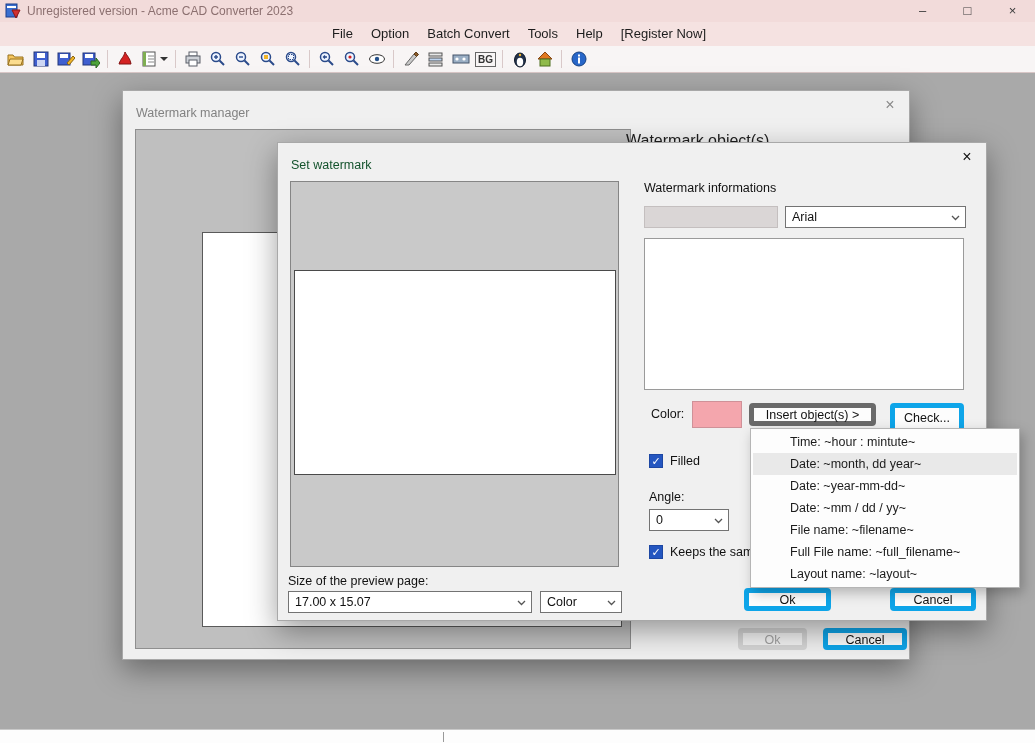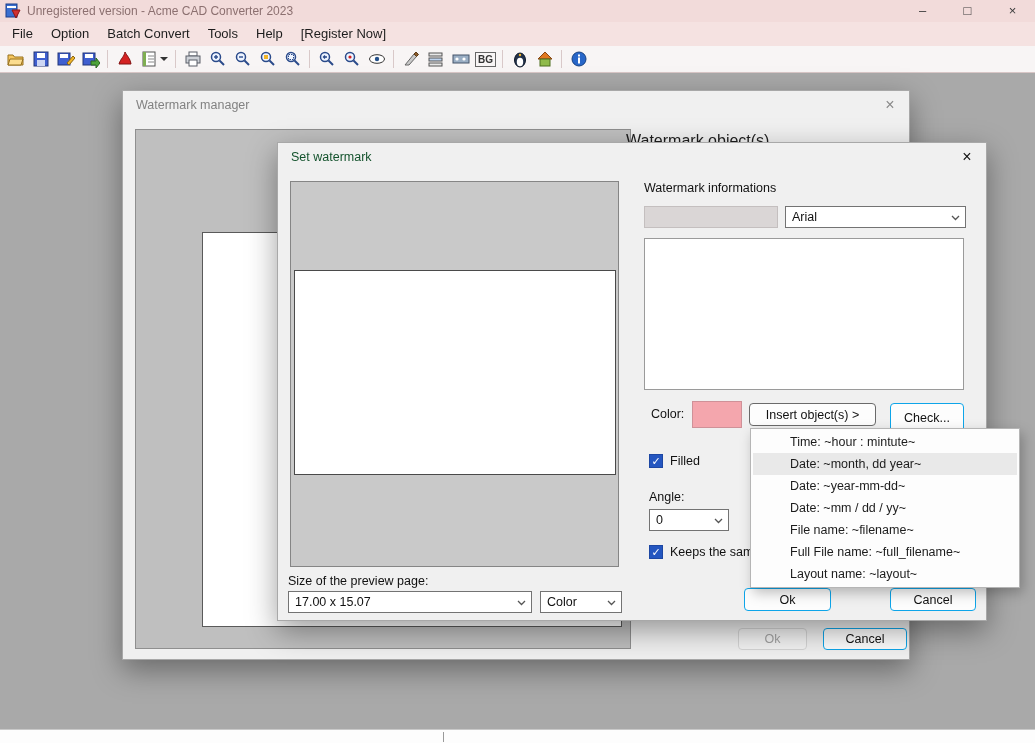--- a/index.html
+++ b/index.html
@@ -10,41 +10,41 @@
   
   .titlebar { position:absolute; top:0; left:0; width:100%; height:22px; background:#f2dbda;
               display:flex; align-items:center; padding-left:5px; }
   .titlebar .title { font-size:12px; color:#8c7070; margin-left:6px;text-align:right; }
   .win-controls { position:absolute; right:0; top:0; height:22px; display:flex; }
   .win-btn { width:45px; height:22px; border:none; background:transparent; font-size:13px;
              color:#3c3c3c; text-align:center; line-height:20px; cursor:default; font-family:inherit; }
 
   
   .menubar { position:absolute; top:22px; left:0; width:100%; height:24px; background:#f5e2e1;
-             display:flex; align-items:center; padding-left:3px; }
+             display:flex; align-items:center; padding-left:3px;justify-content:center; }
   .mi { font-size:13px; color:#1d1d1d; padding:0 9px; line-height:24px; }
 
   
   .toolbar { position:absolute; top:46px; left:0; width:100%; height:27px; background:#f8f5f5;
              border-bottom:1px solid #d8c6c6; display:flex; align-items:center; padding-left:3px; }
   .tb { width:25px; height:23px; border:none; background:transparent; display:flex;
         align-items:center; justify-content:center; padding:0; }
   .tb.wide { width:34px; }
   .tsep { width:1px; height:18px; background:#d9c9c9; margin:0 4px; }
   .caret { width:0; height:0; border-left:4px solid transparent; border-right:4px solid transparent;
            border-top:4px solid #333; margin-left:3px; }
   .bg-box { font-size:10px; font-weight:bold; color:#333; border:1px solid #666; padding:0 2px; line-height:13px; }
 
   
   .canvas { position:absolute; top:74px; left:0; width:1035px; height:655px; background:#a9a9a9; }
 
   
   .dlg { position:absolute; background:#f0f0f0; border:1px solid #a8a8a8;
          box-shadow:0 10px 28px rgba(0,0,0,.38); }
-  .dlg-title { position:absolute; top:0; left:0; right:0; height:28px; display:flex;
+  .dlg-title { position:absolute; top:8px; left:0; right:0; height:28px; display:flex;
                align-items:center; padding-left:13px; font-size:12.5px; }
   .dlg-close { position:absolute; right:4px; top:2px; width:30px; height:24px; border:none;
                background:transparent; font-size:16px; line-height:22px; text-align:center; font-family:inherit; }
 
   .manager { left:122px; top:16px; width:788px; height:570px; z-index:10; }
   .manager .dlg-title { color:#828282; }
   .manager .dlg-close { color:#8a8a8a; }
   .mgr-preview { position:absolute; left:12px; top:38px; width:496px; height:520px;
                  background:#bfbfbf; border:1px solid #8f8f8f; overflow:hidden; }
   .mgr-page { position:absolute; left:66px; top:102px; width:420px; height:395px; background:#fff;
@@ -62,21 +62,21 @@
   .lbl { position:absolute; font-size:12.5px; color:#111; white-space:nowrap; }
   .input-disabled { position:absolute; left:366px; top:63px; width:134px; height:22px;
                     background:#dad6d6; border:1px solid #c4bfbf; }
   .combo { position:absolute; background:#fff; border:1px solid #737373; font-size:12.5px;
            line-height:20px; padding:0 20px 0 6px; color:#111; white-space:nowrap; overflow:hidden; }
   .combo .chev { position:absolute; right:5px; top:8px; }
   .textarea { position:absolute; left:366px; top:95px; width:320px; height:152px; background:#fff;
               border:1px solid #9a9a9a; }
   .swatch { position:absolute; left:414px; top:258px; width:50px; height:27px; background:#f4a6ad;
             border:1px solid #cf9198; }
-  .btn { position:absolute; background:#fdfdfd; border:1px solid #0ea5e9; border-radius:4px;
+  .btn { position:absolute; background:#fdfdfd; border:5px solid #0ea5e9; border-radius:4px;
          font-size:12.5px; color:#111; text-align:center; font-family:inherit; }
   .btn.disabled { color:#a2a2a2; background:#f3f3f3; border-color:#d5d5d5; }
   .cb { position:absolute; display:flex; align-items:center; gap:7px; font-size:12.5px; color:#111; }
   .cb .box { width:14px; height:14px; background:#2456c0; border:1px solid #1d47a3; color:#fff;
              font-size:11px; line-height:13px; text-align:center; flex:0 0 auto; }
 
   
   .imenu { position:absolute; left:472px; top:285px; width:270px; z-index:40; background:#fdfdfd;
            border:1px solid #b5b5b5; box-shadow:3px 5px 12px rgba(0,0,0,.25); padding:2px 0; }
   .imenu .item { height:22px; line-height:22px; padding-left:37px; font-size:12.5px; color:#1c1c1c;

